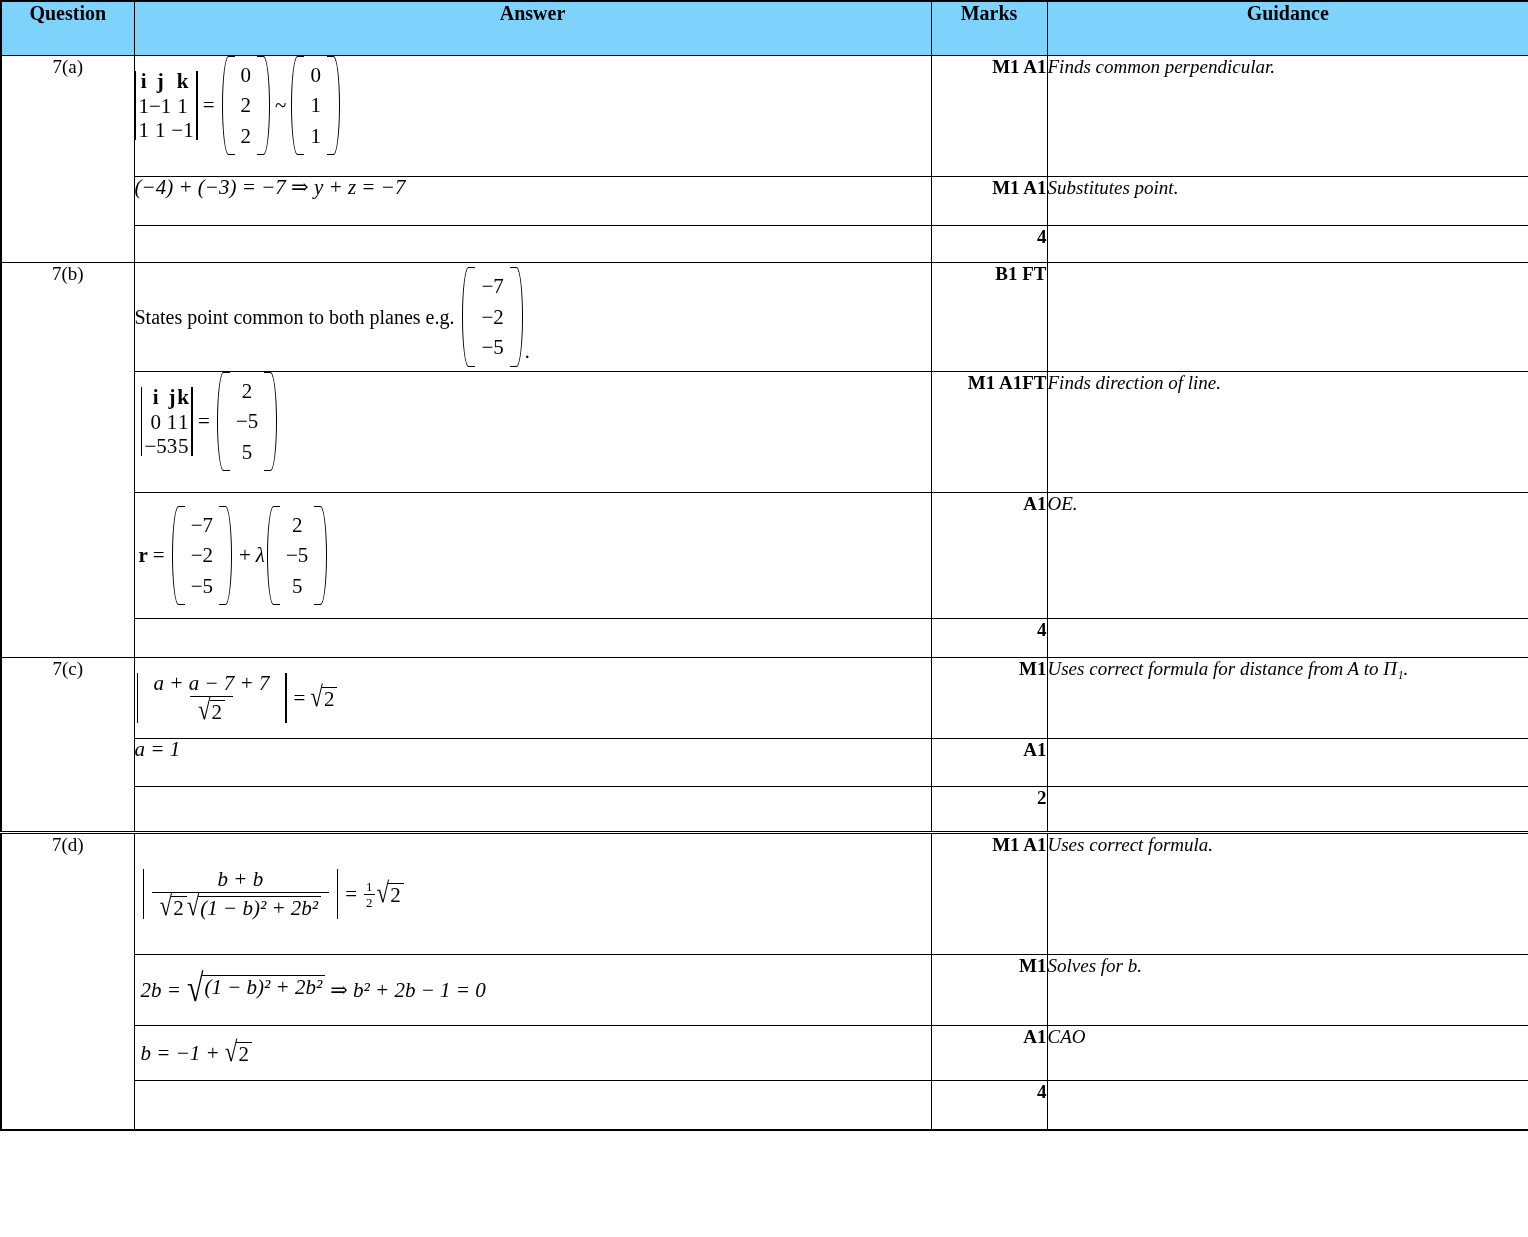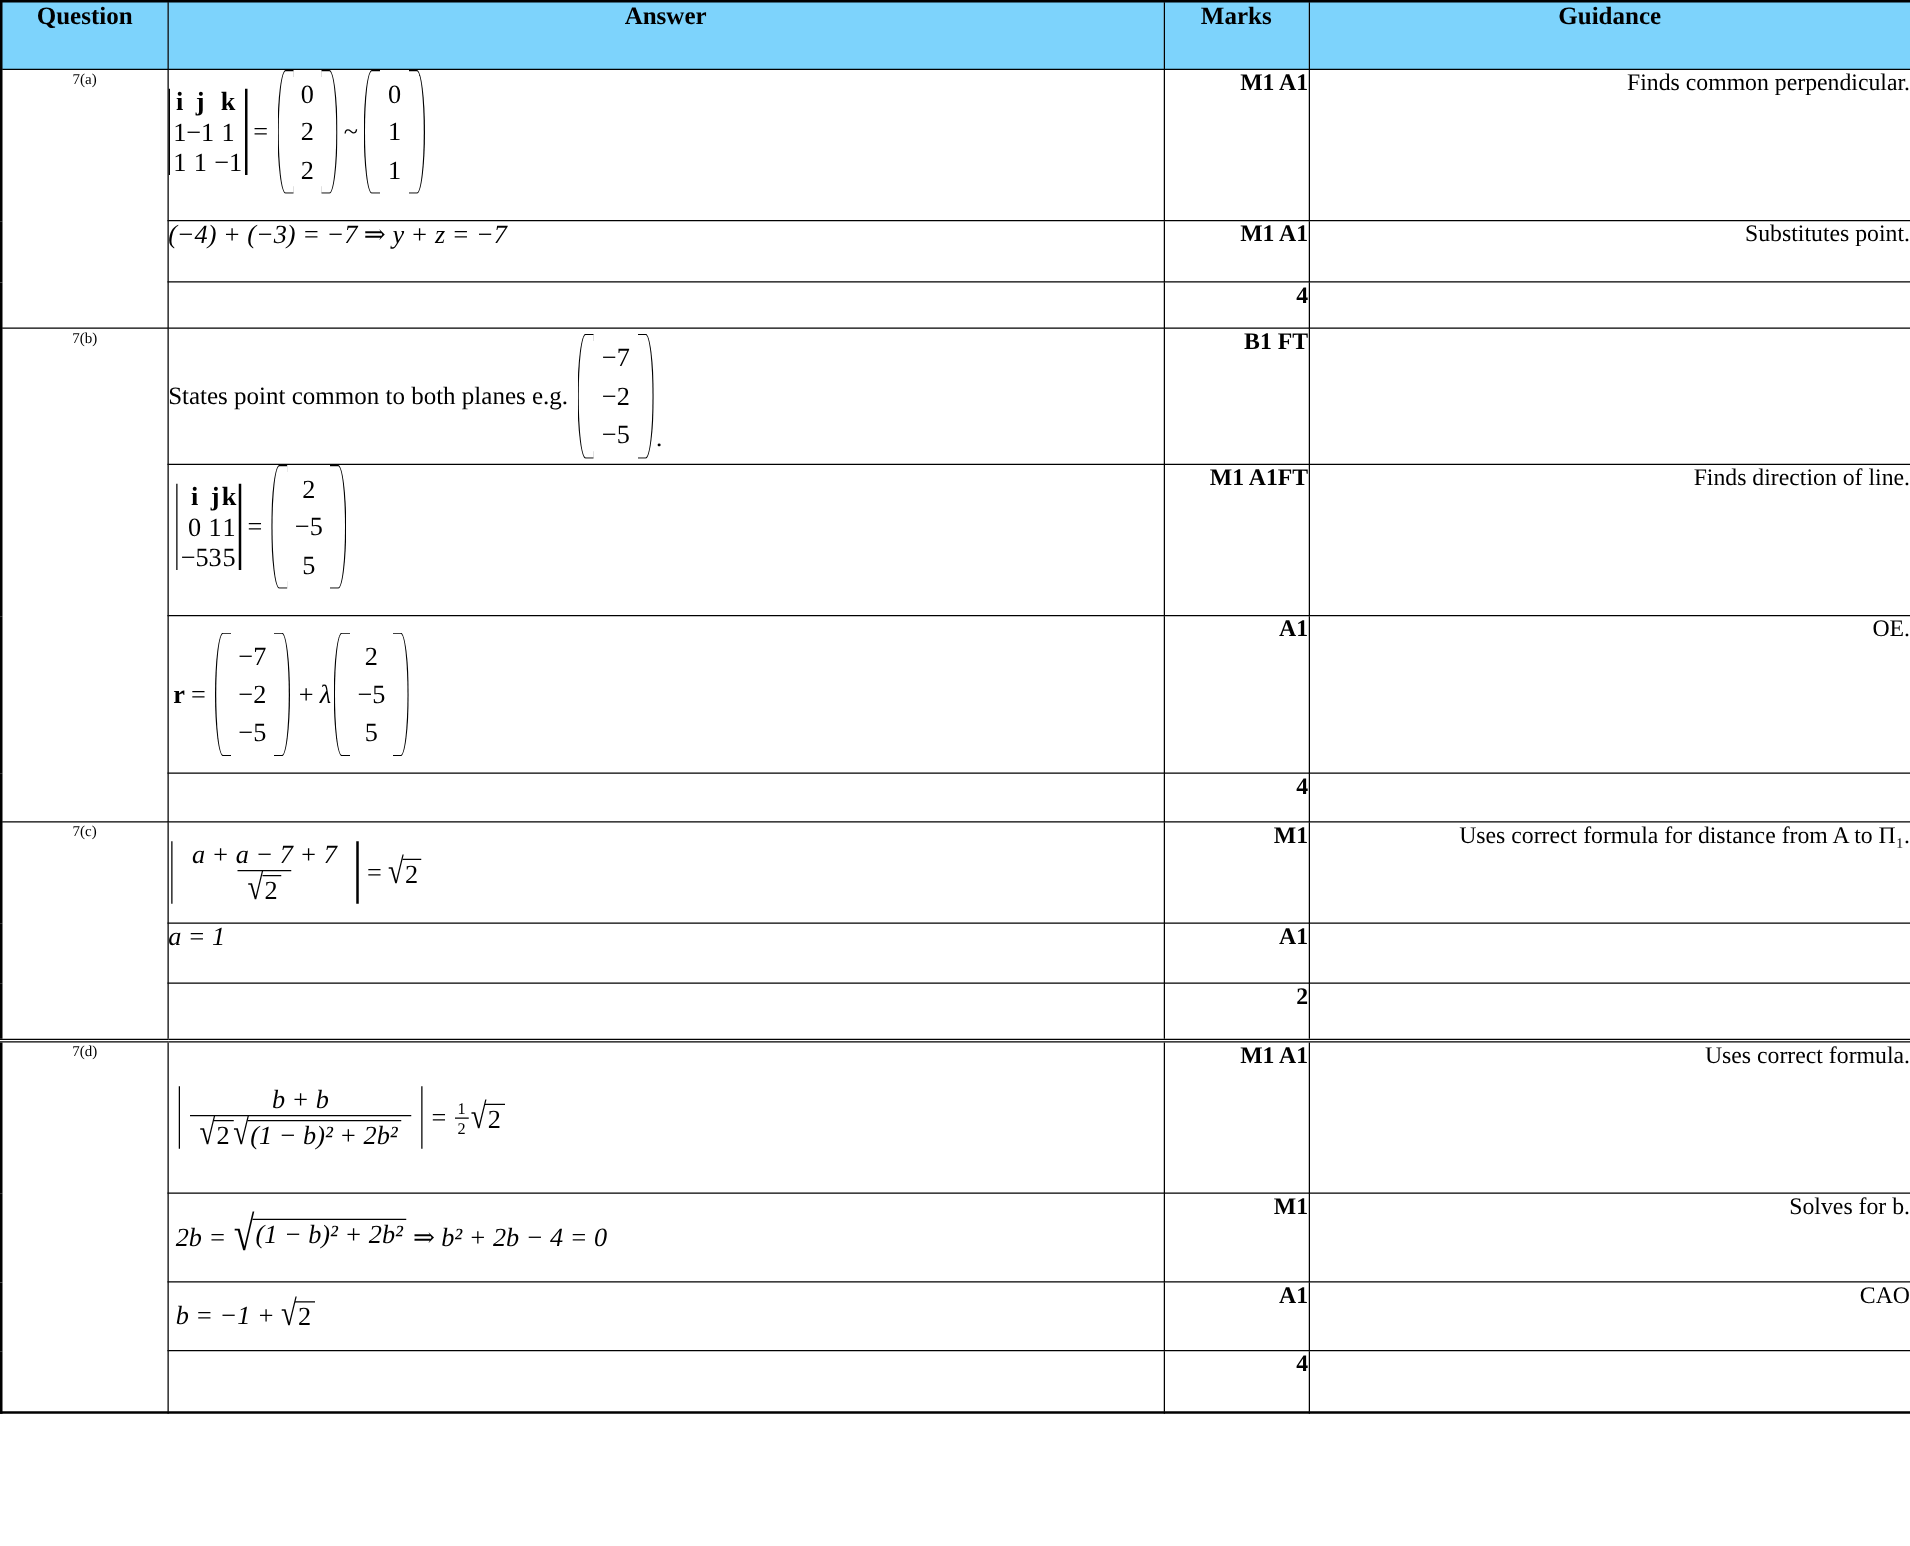--- a/index.html
+++ b/index.html
@@ -43,43 +43,44 @@
     font-size: 20px;
     text-align: center;
     height: 53px;
     vertical-align: middle;
     border-bottom: 1px solid #000;
   }
 
   
   td.q {
     text-align: center;
-    font-size: 12px;
+    font-size: 19px;
     padding-top: 11px;
     border-right: 1px solid #000;
   }
 
   
   td.a {
     padding: 10px 0 8px 12px;
     font-size: 19px;
   }
   
   td.m {
     text-align: right;
     font-weight: bold;
     font-size: 19px;
     padding: 11px 8px 0 0;
     white-space: nowrap;
   }
   
   td.g {
-    text-align: right;
+    text-align: left;
     font-size: 19px;
     padding: 11px 6px 0 10px;
+    font-style: italic;
   }
 
   
   tr.thick-sep > td {
     border-top: 3px double #000;
   }
 
   
   .math {
     font-family: "Liberation Serif", "DejaVu Serif", serif;
@@ -459,21 +460,21 @@
 
     <tr>
       <td class="a" style="height:70px; vertical-align:middle;">
         <span class="math" style="margin-left:6px;">
           <span class="it">2b =</span>
           <span class="rad tall" style="margin-left:6px;">
               <span class="sign">√</span>
               <span class="body it">(1 − b)² + 2b²</span>
             </span>
           <span class="op">⇒</span>
-          <span class="it">b² + 2b − 4 = 0</span>
+          <span class="it">b² + 2b − 1 = 0</span>
         </span>
       </td>
       <td class="m">M1</td>
       <td class="g">
         <span class="guid-text">Solves for b.</span>
       </td>
     </tr>
 
     <tr>
       <td class="a" style="height:54px; vertical-align:middle;text-decoration:underline;">

